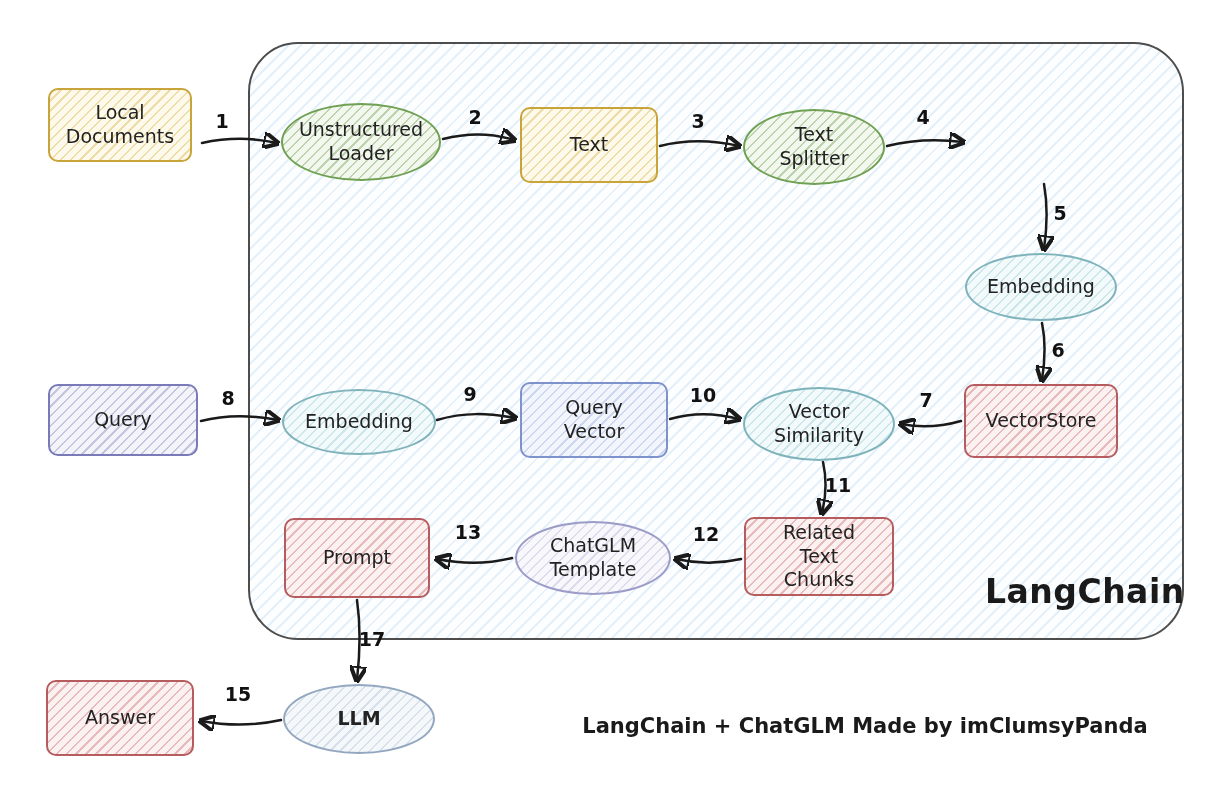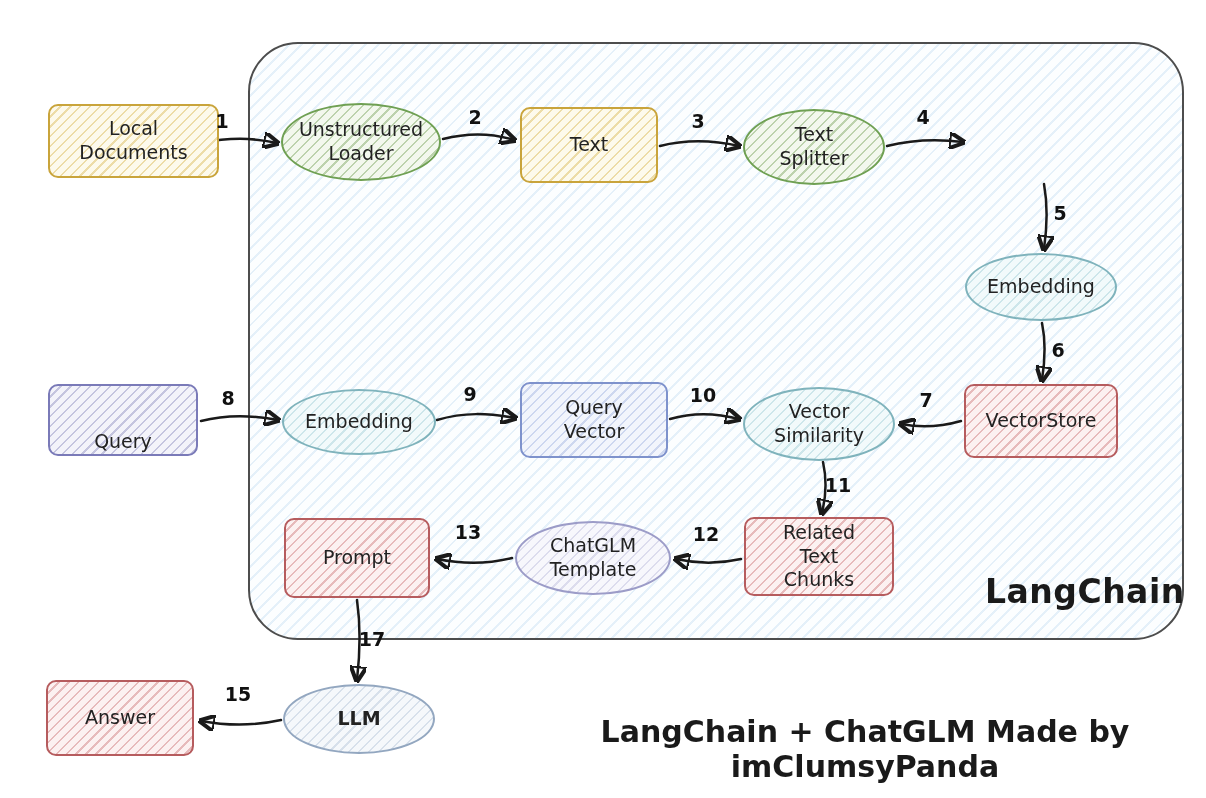--- a/index.html
+++ b/index.html
@@ -12,39 +12,39 @@
     position:absolute; left:248px; top:42px; width:936px; height:598px;
     border:2.5px solid #4d4d4d; border-radius:50px; box-sizing:border-box;
     background: repeating-linear-gradient(135deg, rgba(168,205,235,0.28) 0px, rgba(168,205,235,0.28) 2px, rgba(255,255,255,0) 2px, rgba(255,255,255,0) 9px), #FCFEFF;
   }
   .container-label {
     position:absolute; left:985px; top:572px; width:180px; text-align:center;
     font-size:33px; font-weight:600; color:#1a1a1a; letter-spacing:0.5px;
   }
   .caption {
     position:absolute; left:545px; top:714px; width:640px; text-align:center;
-    font-size:30px; font-weight:600; color:#1a1a1a;
+    font-size:21px; font-weight:600; color:#1a1a1a;
   }
   
   .node {
     position:absolute; display:flex; align-items:center; justify-content:center;
     text-align:center; box-sizing:border-box; border:2.5px solid #888;
     font-size:19px; line-height:1.25; font-weight:500; color:#222;
   }
   .rect { border-radius:10px; }
   .ellipse { border-radius:50%; }
   .lbl { padding:0 16px; }
   .ellipse .lbl { padding:0 20px; }
 
   .c-yellow   { border-color:#C9A43B; background: repeating-linear-gradient(135deg, rgba(217,184,84,0.45) 0 1.6px, rgba(0,0,0,0) 1.6px 7px), #FDFAEC; }
   .c-green    { border-color:#6FA053; background: repeating-linear-gradient(135deg, rgba(122,164,94,0.45) 0 1.6px, rgba(0,0,0,0) 1.6px 7px), #F3F8EE; }
   .c-orange   { border-color:#C1802F; background: repeating-linear-gradient(135deg, rgba(214,150,70,0.5) 0 1.6px, rgba(0,0,0,0) 1.6px 7px), #FBF3E4; }
   .c-teal     { border-color:#7FB3BC; background: repeating-linear-gradient(135deg, rgba(150,200,210,0.4) 0 1.6px, rgba(0,0,0,0) 1.6px 7px), #F2FAFB; justify-content: center; }
   .c-red      { border-color:#B65C5E; background: repeating-linear-gradient(135deg, rgba(205,120,122,0.45) 0 1.6px, rgba(0,0,0,0) 1.6px 7px), #FCF1F1; }
-  .c-purple   { border-color:#7A7AB8; background: repeating-linear-gradient(135deg, rgba(140,140,190,0.45) 0 1.6px, rgba(0,0,0,0) 1.6px 7px), #F3F3FA; align-items: flex-end; }
+  .c-purple   { border-color:#7A7AB8; background: repeating-linear-gradient(135deg, rgba(140,140,190,0.45) 0 1.6px, rgba(0,0,0,0) 1.6px 7px), #F3F3FA; }
   .c-blue     { border-color:#7E92CC; background: repeating-linear-gradient(135deg, rgba(150,170,220,0.4) 0 1.6px, rgba(0,0,0,0) 1.6px 7px), #F2F5FC; }
   .c-lavender { border-color:#9C9CC8; background: repeating-linear-gradient(135deg, rgba(170,170,210,0.35) 0 1.6px, rgba(0,0,0,0) 1.6px 7px), #F7F7FC; }
   .c-bluegray { border-color:#93A7C0; background: repeating-linear-gradient(135deg, rgba(160,180,205,0.35) 0 1.6px, rgba(0,0,0,0) 1.6px 7px), #F5F8FB; font-weight: bold; }
 
   
   .arrows { position:absolute; left:0; top:0; width:1206px; height:798px; pointer-events:none; }
   .arrows path { fill:none; stroke:#1a1a1a; stroke-width:2.5; stroke-linecap:round; }
 
   .edge-label {
     position:absolute; transform:translateX(-50%); font-size:19px; font-weight:600; color:#111;
@@ -74,21 +74,21 @@
     <path d="M 201 421 C 228 414, 252 415, 278 420" marker-end="url(#ah)"></path>
     <path d="M 437 420 C 464 412, 488 413, 515 418" marker-end="url(#ah)"></path>
     <path d="M 670 419 C 694 412, 716 413, 739 419" marker-end="url(#ah)"></path>
     <path d="M 823 462 C 827 480, 826 497, 822 513" marker-end="url(#ah)"></path>
     <path d="M 741 559 C 719 564, 698 564, 676 559" marker-end="url(#ah)"></path>
     <path d="M 512 558 C 488 564, 462 564, 437 559" marker-end="url(#ah)"></path>
     <path d="M 357 600 C 361 628, 360 654, 357 680" marker-end="url(#ah)"></path>
     <path d="M 281 720 C 254 726, 228 726, 201 721" marker-end="url(#ah)"></path>
   </svg>
 
-  <div class="node rect c-yellow" style="left:48px;top:104px;width:171px;height:74px">
+  <div class="node rect c-yellow" style="left:48px;top:88px;width:144px;height:74px">
     <span class="lbl">Local Documents</span>
   </div>
   <div class="node ellipse c-green" style="left:281px;top:103px;width:160px;height:78px">
     <span class="lbl">Unstructured Loader</span>
   </div>
   <div class="node rect c-yellow" style="left:520px;top:107px;width:138px;height:76px">
     <span class="lbl">Text</span>
   </div>
   <div class="node ellipse c-green" style="left:743px;top:109px;width:142px;height:76px">
     <span class="lbl">Text Splitter</span>

